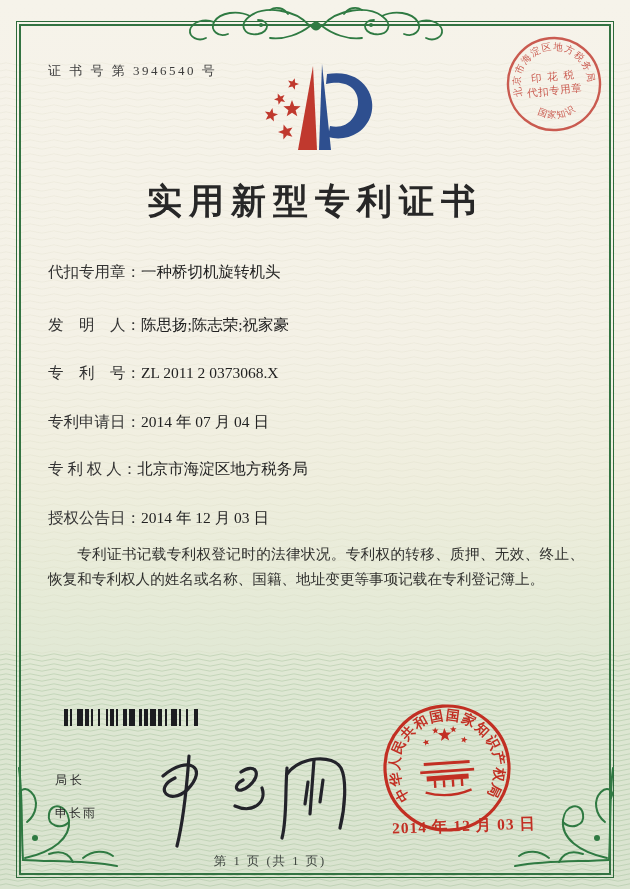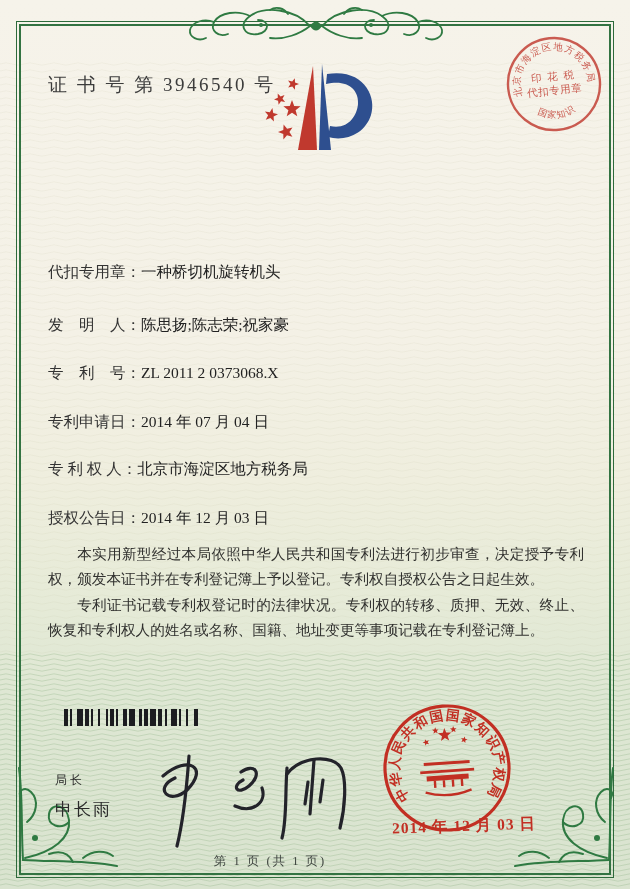--- a/index.html
+++ b/index.html
@@ -7,37 +7,37 @@
     position:relative; width:630px; height:889px; overflow:hidden;
     font-family:"Liberation Serif","DejaVu Serif",serif;
     background:linear-gradient(180deg,#f6f3ea 0%,#f4f1e6 38%,#efeede 54%,#e7ebd8 66%,#dee7d3 78%,#d9e3cf 100%);
   }
   .waves{position:absolute;left:0;top:0;width:630px;height:889px;z-index:0;}
   .frame{position:absolute;left:16px;top:21px;width:596px;height:855px;border:1px solid #2d6a3b;z-index:1;}
   .frame-inner{position:absolute;left:2px;top:2px;right:2px;bottom:2px;border:2px solid #337342;}
   .ornament-top{position:absolute;left:168px;top:4px;z-index:3;}
   .ornament-bl{position:absolute;left:13px;top:762px;z-index:3;}
   .ornament-br{position:absolute;left:507px;top:762px;z-index:3;}
-  .cert-no{position:absolute;left:48px;top:72px;font-size:19px;letter-spacing:2.5px;color:#3c3c3c;z-index:4;}
+  .cert-no{position:absolute;left:48px;top:62px;font-size:13px;letter-spacing:2.5px;color:#3c3c3c;z-index:4;}
   .tax-stamp{position:absolute;left:484px;top:14px;z-index:5;transform:rotate(-6deg);opacity:.88;}
   .logo{position:absolute;left:235px;top:52px;z-index:4;}
   .title{position:absolute;left:0;top:178px;width:630px;text-align:center;font-size:35px;font-weight:bold;
          letter-spacing:7px;color:#272727;z-index:4;}
   .fields{position:absolute;left:48px;top:262px;width:540px;z-index:4;}
   .field-row{position:absolute;left:0;font-size:15.5px;color:#333;white-space:nowrap;}
   .f-label{color:#333;}
   .f-value{color:#222;}
   .paras{position:absolute;left:48px;top:542px;width:536px;z-index:4;}
   .paras p{margin:0;text-indent:2em;font-size:14.6px;line-height:25.4px;text-align:justify;color:#30302e;}
   .barcode{position:absolute;left:64px;top:709px;height:17px;display:flex;align-items:stretch;z-index:4;}
   .barcode .b{background:#1c1c20;}
   .barcode .s{background:transparent;}
   .signer{position:absolute;left:55px;top:772px;z-index:4;font-family:"Liberation Sans","DejaVu Sans",sans-serif;}
   .signer .t1{font-size:12px;letter-spacing:3px;color:#2a2a2a;}
-  .signer .t2{font-size:17px;letter-spacing:2px;color:#2a2a2a;margin-top:9px;}
+  .signer .t2{font-size:12px;letter-spacing:2px;color:#2a2a2a;margin-top:16px;}
   .signature{position:absolute;left:135px;top:742px;z-index:5;}
   .seal{position:absolute;left:362px;top:683px;z-index:5;transform:rotate(-4deg);}
   .seal-date{position:absolute;left:392px;top:816px;z-index:6;font-size:15.5px;color:#c22f23;
              letter-spacing:1px;transform:rotate(-2deg);font-weight:bold;white-space:nowrap;}
   .footer{position:absolute;left:0;top:853px;width:540px;text-align:center;font-size:12.5px;
           letter-spacing:2px;color:#3f4540;z-index:4;}
   svg text{font-family:"Liberation Serif","DejaVu Serif",serif;}
 </style>
 </head>
 <body>
@@ -245,32 +245,32 @@
     <path d="M92 22 C128 16, 142 44, 136 63 C130 82, 110 90, 93 85 L95 74 C113 78, 122 64, 123 52 C124 37, 112 27, 91 32 Z" fill="#2e4f8f"></path>
     <g id="logo-stars" fill="#c0392e">
         <polygon points="59.8,26.3 60.0,30.5 64.0,31.9 60.1,33.5 59.9,37.7 57.3,34.4 53.2,35.6 55.5,32.0 53.1,28.5 57.2,29.6"></polygon>
         <polygon points="42.7,41.5 45.6,44.5 49.5,43.1 47.5,46.8 50.1,50.1 46.0,49.3 43.6,52.8 43.1,48.7 39.0,47.5 42.8,45.7"></polygon>
         <polygon points="37.4,56.1 38.2,61.0 43.0,62.2 38.6,64.4 38.9,69.4 35.4,65.9 30.8,67.7 33.1,63.3 29.9,59.6 34.8,60.3"></polygon>
         <polygon points="57.0,48.0 59.2,53.9 65.6,54.2 60.6,58.2 62.3,64.3 57.0,60.8 51.7,64.3 53.4,58.2 48.4,54.2 54.8,53.9"></polygon>
         <polygon points="48.6,72.4 52.1,76.8 57.5,75.4 54.4,80.0 57.4,84.8 52.0,83.2 48.4,87.6 48.3,81.9 43.0,79.9 48.3,78.0"></polygon>
       </g>
   </svg>
 
+  <div class="title">实用新型专利证书</div>
 
   <div class="fields">
     <div class="field-row" style="top:0px"><span class="f-label">代扣专用章：</span><span class="f-value">一种桥切机旋转机头</span></div>
     <div class="field-row" style="top:53px"><span class="f-label">发　明　人：</span><span class="f-value">陈思扬;陈志荣;祝家豪</span></div>
     <div class="field-row" style="top:101px"><span class="f-label">专　利　号：</span><span class="f-value">ZL 2011 2 0373068.X</span></div>
     <div class="field-row" style="top:150px"><span class="f-label">专利申请日：</span><span class="f-value">2014 年 07 月 04 日</span></div>
     <div class="field-row" style="top:197px"><span class="f-label">专 利 权 人：</span><span class="f-value">北京市海淀区地方税务局</span></div>
     <div class="field-row" style="top:246px"><span class="f-label">授权公告日：</span><span class="f-value">2014 年 12 月 03 日</span></div>
   </div>
 
   <div class="paras">
-    <p>本实用新型经过本局依照中华人民共和国专利法进行初步审查，决定授予专利权，颁发本证书并在专利登记簿上予以登记。专利权自授权公告之日起生效。</p>
     <p>专利证书记载专利权登记时的法律状况。专利权的转移、质押、无效、终止、恢复和专利权人的姓名或名称、国籍、地址变更等事项记载在专利登记簿上。</p>
   </div>
 
   <div id="barcode" class="barcode">
       <div class="b" style="width: 4.2px;"></div>
       <div class="s" style="width: 2.1px;"></div>
       <div class="b" style="width: 2.1px;"></div>
       <div class="s" style="width: 4.2px;"></div>
       <div class="b" style="width: 6.3px;"></div>
       <div class="s" style="width: 2.1px;"></div>

